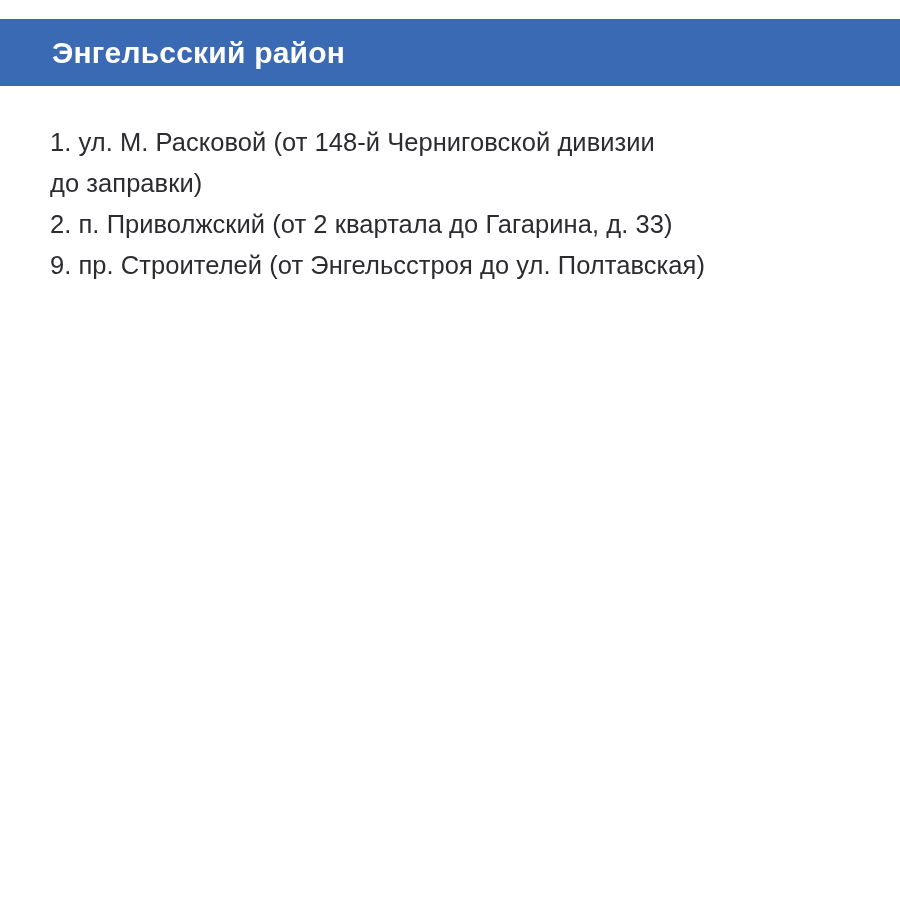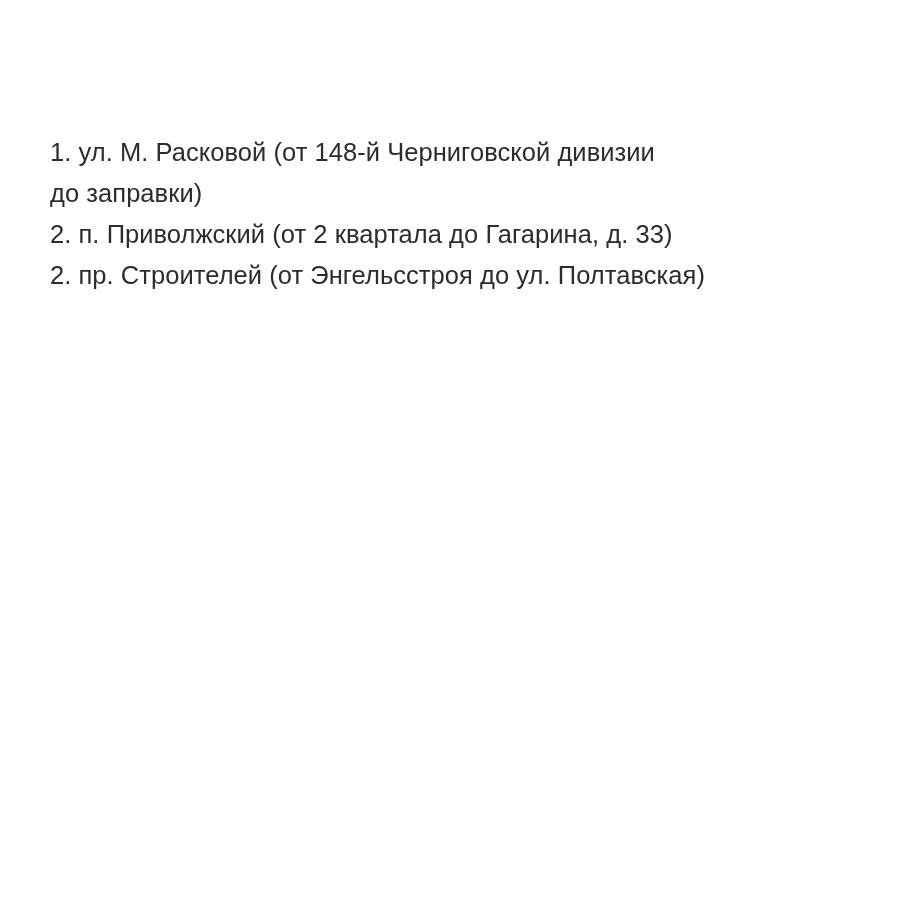--- a/index.html
+++ b/index.html
@@ -47,21 +47,21 @@
     line-height: 1;
     white-space: nowrap;
     margin: 0;
     padding: 0;
     font-family: "Liberation Sans", "DejaVu Sans", sans-serif;
   }
 
   
   .content {
     position: absolute;
-    top: 132px;
+    top: 122px;
     left: 50px;
     width: 830px;
   }
 
   .street-list {
     list-style: none;
     margin: 0;
     padding: 0;
   }
 
@@ -74,23 +74,26 @@
     padding: 0;
     letter-spacing: 0.05px;
     white-space: pre-line;
   }
 </style>
 </head>
 <body>
 
 <div class="page">
 
+  <div class="header-band">
+    <h1 class="header-title">Энгельсский район</h1>
+  </div>
 
   <div class="content">
     <ul class="street-list">
       <li class="street-item">1. ул. М. Расковой (от 148-й Черниговской дивизии
 до заправки)</li>
       <li class="street-item">2. п. Приволжский (от 2 квартала до Гагарина, д. 33)</li>
-      <li class="street-item">2. пр. Строителей (от Энгельсстроя до ул. Полтавская)</li>
+      <li class="street-item">9. пр. Строителей (от Энгельсстроя до ул. Полтавская)</li>
     </ul>
   </div>
 
 </div>
 
 </body></html>

